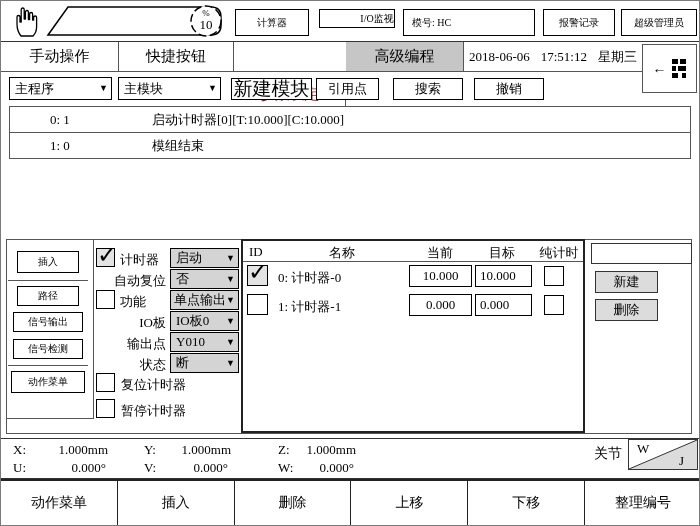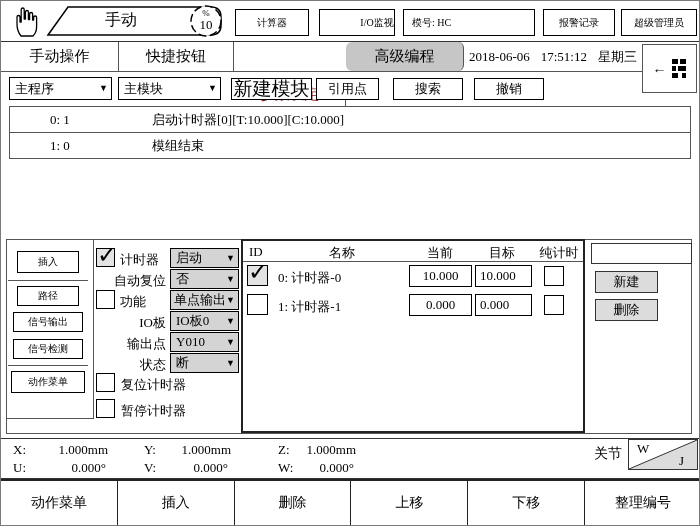--- a/index.html
+++ b/index.html
@@ -46,37 +46,36 @@
 
 <div class="screen">
 
   <div class="abs" style="left:0;top:0;width:698px;height:41px;border-bottom:1px solid #333;">
     <svg class="abs" style="left:8px;top:2px;" width="34" height="36" viewBox="0 0 28 36">
       <path d="M9,33 C6.5,30 5,26 5,21 L5,14 C5,12 8,12 8,14 L8,19 L9.2,19 L9.2,6.5 C9.2,4.5 12.2,4.5 12.2,6.5 L12.2,16 L13.4,16 L13.4,9 C13.4,7 16.4,7 16.4,9 L16.4,16.5 L17.6,16.5 L17.6,11 C17.6,9 20.6,9 20.6,11 L20.6,17 L21.6,17 L21.6,14.5 C21.6,12.5 24.6,12.5 24.6,14.5 L24.6,24 C24.6,29 23,31 21,33 Z" fill="#fff" stroke="#000" stroke-width="1.3" stroke-linejoin="round"></path>
     </svg>
     <svg class="abs" style="left:44px;top:3px;" width="186" height="34" viewBox="0 0 186 34">
       <path d="M3,31 L23,3 L166,3 Q176,3 176,13 L176,21 Q176,31 166,31 Z" fill="#fff" stroke="#000" stroke-width="1.5"></path>
     </svg>
-    <span class="abs" style="left:60,;left:60px;top:9px;width:120px;text-align:center;font-size:16px;">手动</span>
     <svg class="abs" style="left:186px;top:2px;" width="38" height="36" viewBox="0 0 38 36">
       <circle cx="19" cy="18" r="15" fill="#fff" stroke="#000" stroke-width="1.5" stroke-dasharray="8 3.5"></circle>
     </svg>
     <span class="abs" style="left:197px;top:7px;width:16px;text-align:center;font-size:9px;">%</span>
     <span class="abs" style="left:195px;top:16px;width:20px;text-align:center;font-size:13px;">10</span>
     <div class="btn" style="left:234px;top:8px;width:74px;height:27px;">计算器</div>
-    <div class="btn" style="left:318px;top:8px;width:76px;height:27px;padding-left:40px;">I/O监视</div>
+    <div class="btn" style="left:318px;top:8px;width:76px;height:19px;padding-left:40px;">I/O监视</div>
     <div class="btn left" style="left:402px;top:8px;width:132px;height:27px;">模号: HC</div>
     <div class="btn" style="left:542px;top:8px;width:72px;height:27px;">报警记录</div>
     <div class="btn" style="left:620px;top:8px;width:76px;height:27px;">超级管理员</div>
   </div>
 
   <div class="tab" style="left:0;width:118px;">手动操作</div>
   <div class="tab" style="left:118px;width:115px;">快捷按钮</div>
   <div class="tab disabled" style="left:233px;width:112px;">参数设定</div>
-  <div class="tab active" style="left:345px;width:118px;border-radius:6px;">高级编程</div>
+  <div class="tab active" style="left:345px;width:118px;">高级编程</div>
   <div class="abs" style="left:463px;top:41px;width:178px;height:29px;display:flex;align-items:center;justify-content:center;gap:11px;font-size:13px;">
     <span>2018-06-06</span>
     <span>17:51:12</span>
     <span>星期三</span>
   </div>
   <div class="line" style="left:0;top:70px;width:641px;height:1px;"></div>
 
   <div class="abs" style="left:641px;top:43px;width:55px;height:49px;border:1px solid #555;display:flex;align-items:center;justify-content:center;gap:4px;background:#fff;">
     <span style="font-size:14px;">←</span>
     <svg width="16" height="20" viewBox="0 0 16 20">

